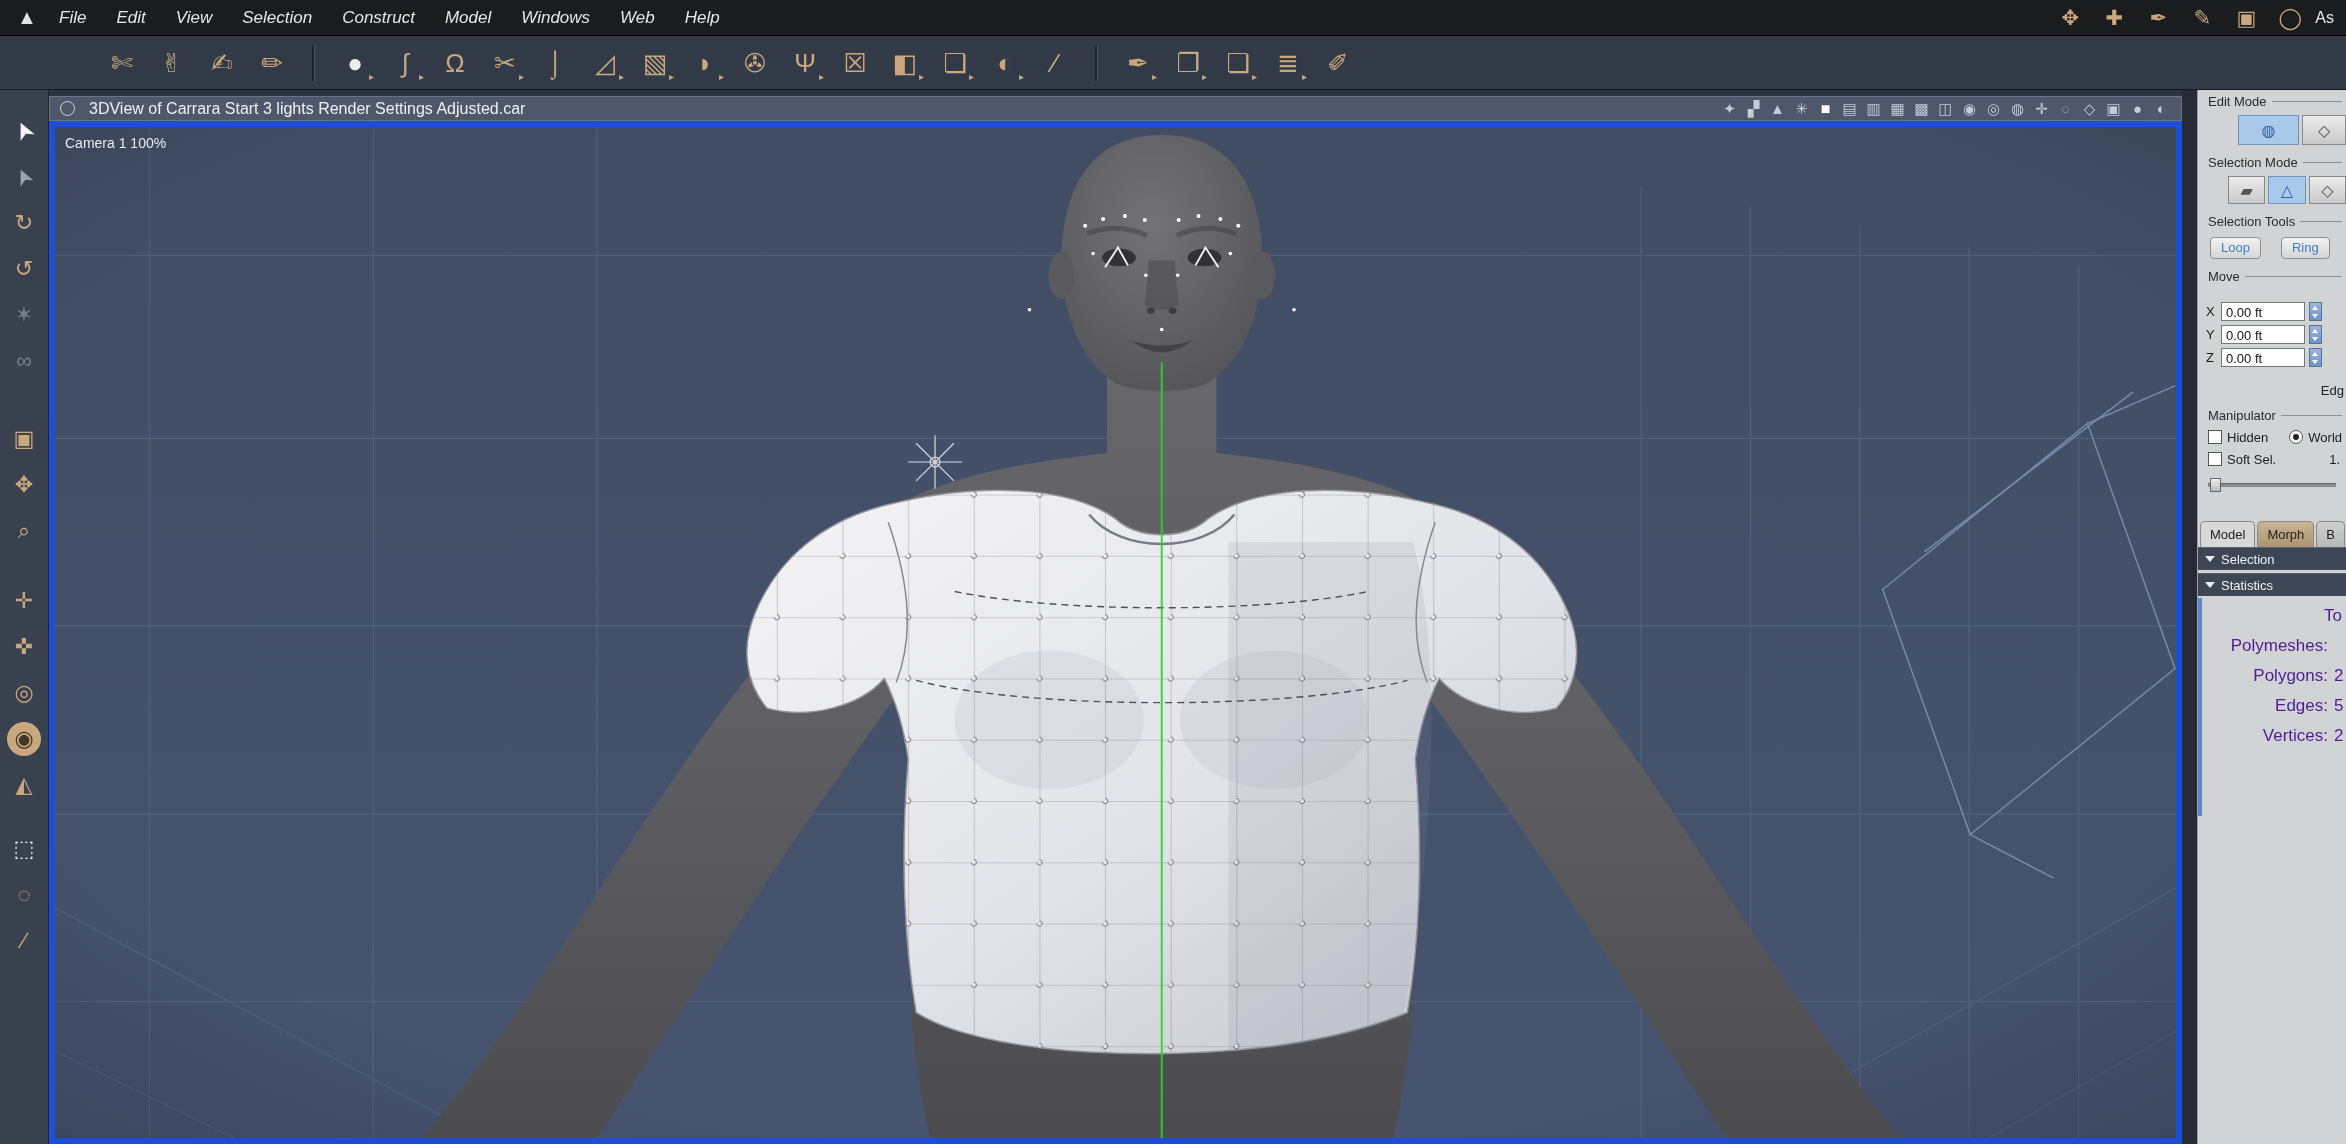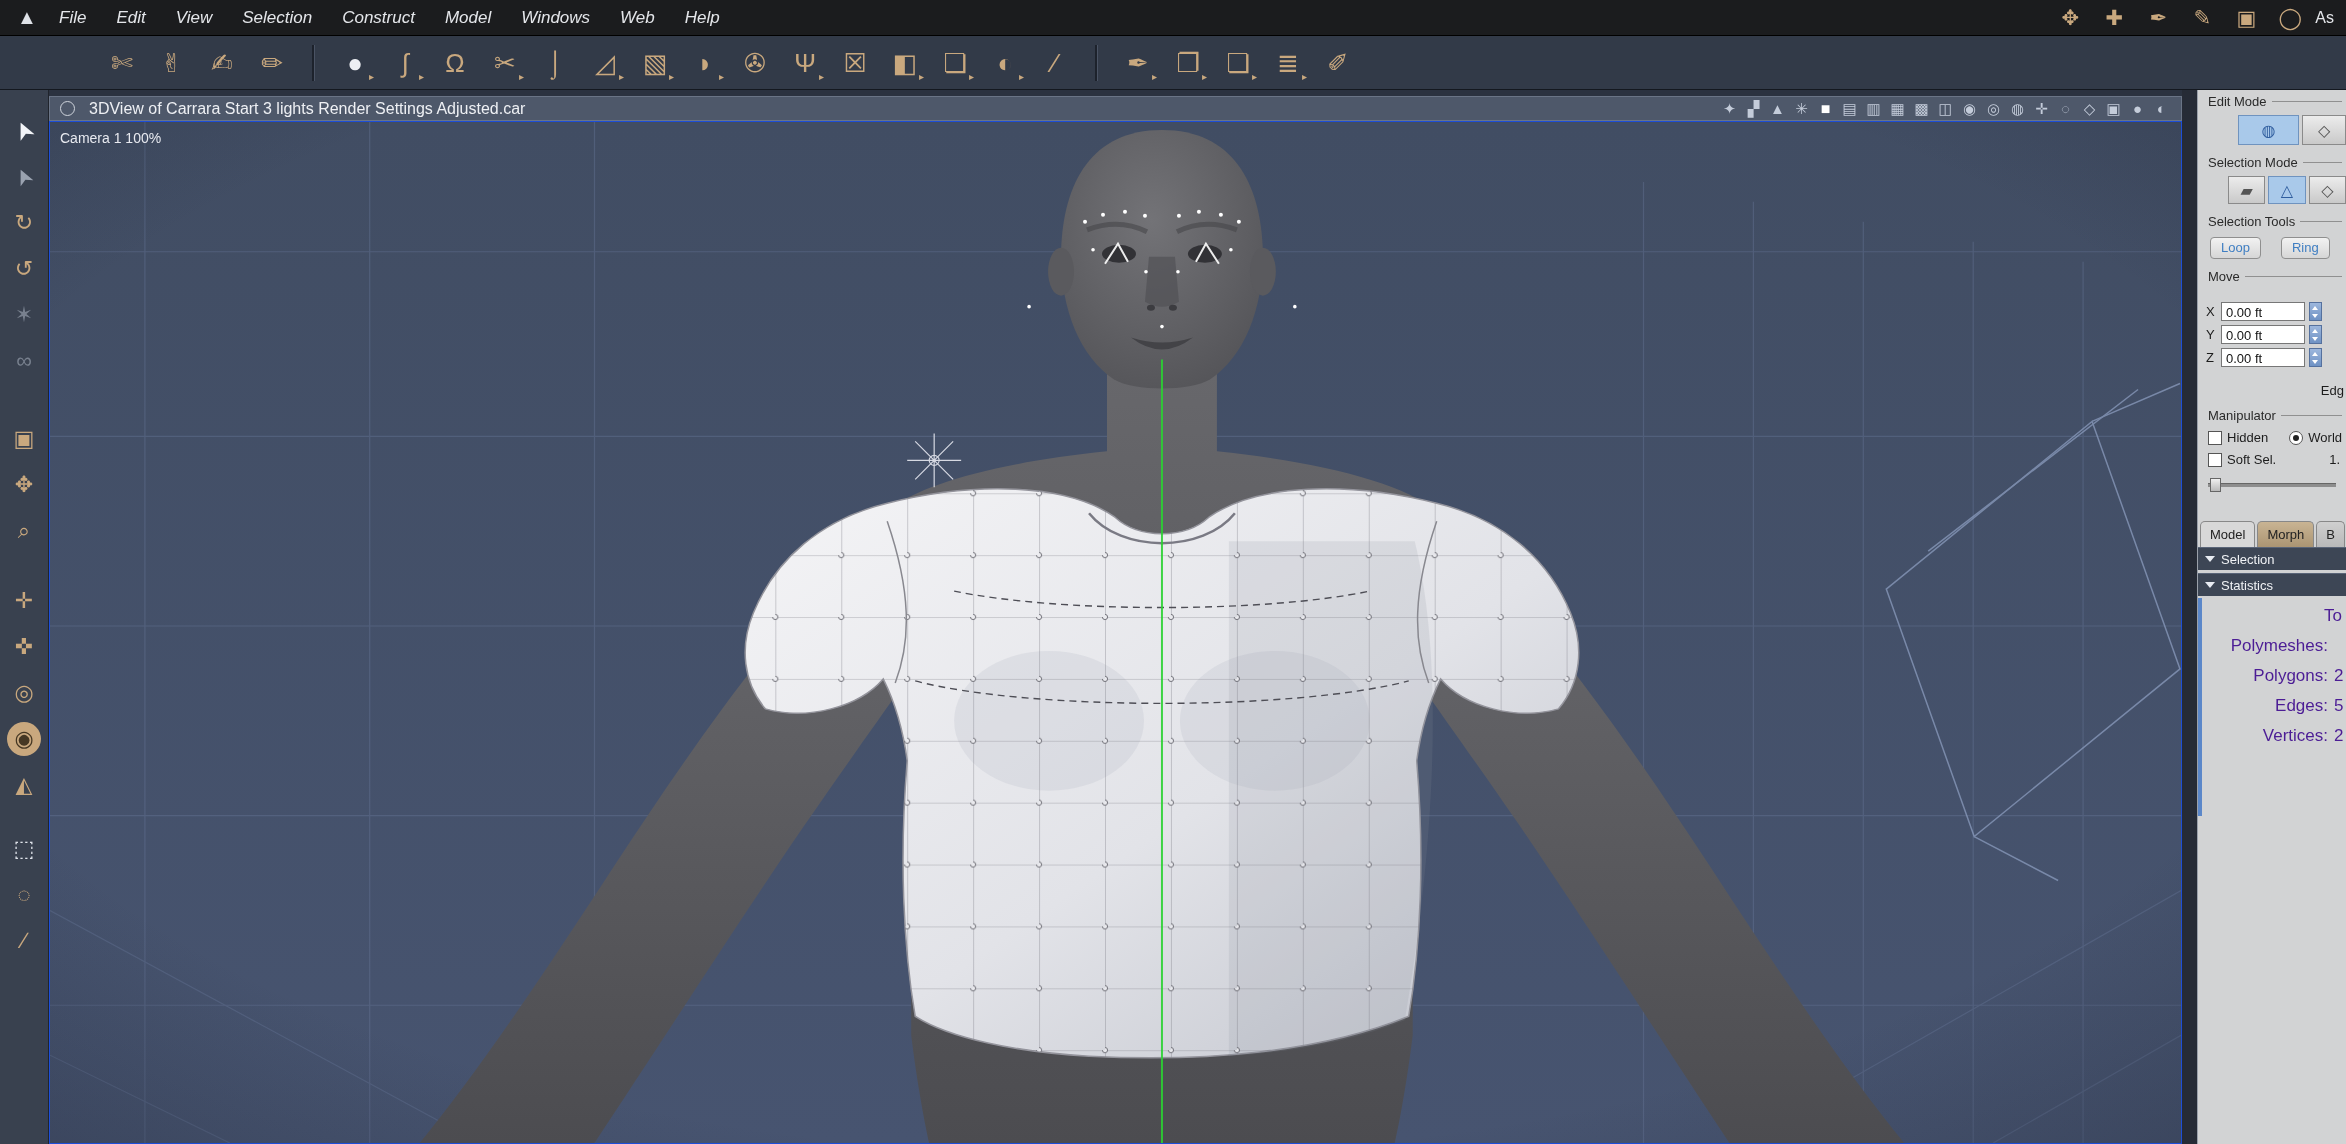--- a/index.html
+++ b/index.html
@@ -45,21 +45,21 @@
   .viewport{position:absolute;left:49px;top:90px;width:2133px;height:1054px;background:#2b3240;}
   .vp-titlebar{position:absolute;left:0;top:6px;right:0;height:25px;background:#4e586a;
                border:1px solid #6a7486;box-sizing:border-box;display:flex;align-items:center;padding:0 10px;}
   .vp-collapse{width:13px;height:13px;border:1px solid #cfd4dc;border-radius:50%;margin-right:14px;
                font-size:0;}
   .vp-title{font-size:16px;color:#eef0f4;white-space:nowrap;}
   .vp-icons{margin-left:auto;display:flex;gap:5px;align-items:center;}
   .vp-icon{width:19px;text-align:center;font-size:15px;color:#c4ccda;line-height:1;}
   .vp-icons span.vp-icon:nth-of-type(5){color:#ffffff;font-size:16px;}
   .vp-canvas{position:absolute;left:0;top:31px;width:2133px;height:1023px;box-sizing:border-box;
-             border:1px solid #1d4ed8;overflow:hidden;}
+             border:6px solid #1d4ed8;overflow:hidden;}
   .scene{position:absolute;left:0;top:0;width:100%;height:100%;display:block;}
   .camera-label{position:absolute;left:10px;top:8px;font-size:14px;color:#e8eaf0;z-index:2;}
 
   
   .right-panel{position:absolute;left:2197px;top:90px;width:149px;height:1054px;background:#d2d3d4;
                color:#1c1c1c;font-size:14px;overflow:hidden;border-left:1px solid #9aa0aa;box-sizing:border-box;}
   .group-label{display:flex;align-items:center;gap:5px;margin:10px 4px 0 10px;font-size:13px;color:#2a2a2a;}
   .group-label::after{content:"";flex:1;border-top:1px solid #909090;}
   .group-label.first{margin-top:4px;}
   .btn-row{display:flex;gap:3px;}
@@ -78,21 +78,21 @@
   .axis{width:11px;font-size:13px;}
   .field{width:84px;height:19px;background:#fff;border:1px solid #777;font-size:13px;line-height:19px;
          padding:0 4px;box-sizing:border-box;color:#111;}
   .stepper{position:relative;width:13px;height:19px;background:linear-gradient(#9db7dd,#6f92c4);
            border:1px solid #55719e;box-sizing:border-box;}
   .stepper::before{content:"";position:absolute;left:2px;top:3px;border-left:3px solid transparent;
                    border-right:3px solid transparent;border-bottom:4px solid #fff;}
   .stepper::after{content:"";position:absolute;left:2px;top:11px;border-left:3px solid transparent;
                   border-right:3px solid transparent;border-top:4px solid #fff;}
   .edge-label{text-align:right;margin:16px 2px 0 0;font-size:13px;}
-  .manip-row{display:flex;align-items:center;margin:7px 4px 0 10px;font-size:13px;gap:5px;}
+  .manip-row{display:flex;align-items:flex-start;margin:7px 4px 0 10px;font-size:13px;gap:5px;}
   .chk{width:12px;height:12px;border:1px solid #555;background:#fff;flex:none;}
   .radio{width:12px;height:12px;border:1px solid #555;border-radius:50%;background:#fff;position:relative;flex:none;margin-left:auto;}
   .radio.on::after{content:"";position:absolute;left:3px;top:3px;width:6px;height:6px;border-radius:50%;background:#222;}
   .val{margin-left:auto;padding-right:2px;}
   .slider{margin:10px 10px 0 10px;height:14px;position:relative;}
   .slider::before{content:"";position:absolute;left:0;right:0;top:6px;height:3px;background:#8d8d8d;
                   border-top:1px solid #666;}
   .slider .handle{position:absolute;left:2px;top:1px;width:9px;height:12px;background:linear-gradient(#efefef,#b9b9b9);
                   border:1px solid #666;}
   .tabs{display:flex;gap:2px;margin:30px 0 0 2px;align-items:flex-end;}

